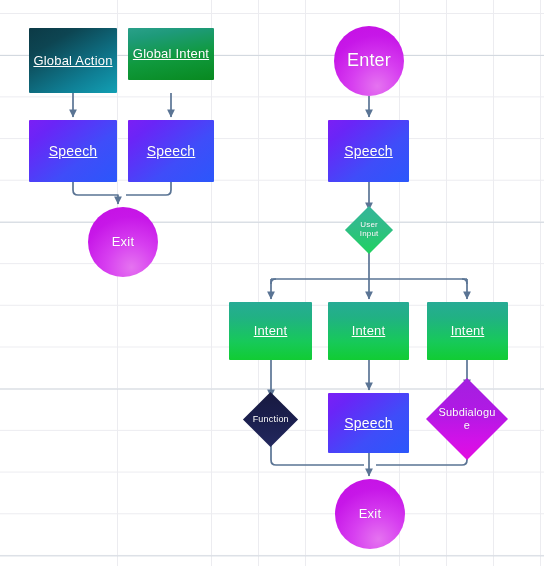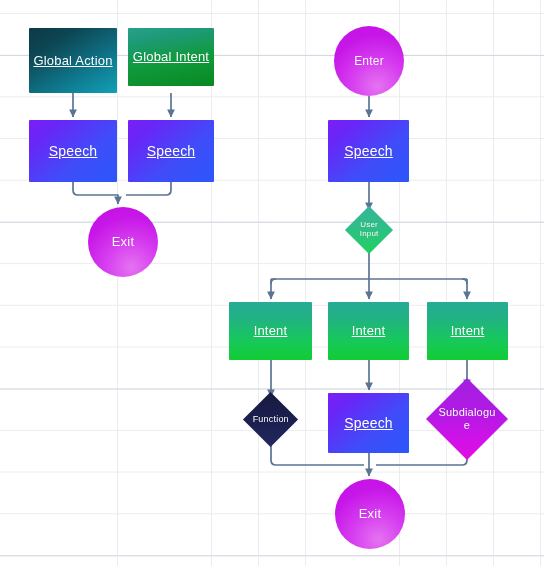--- a/index.html
+++ b/index.html
@@ -61,21 +61,21 @@
 
   
   .rect { border-radius: 1px; text-decoration: underline; }
 
   .n-global-action {
     left: 29px; top: 28px; width: 88px; height: 65px;
     background-image: linear-gradient(150deg, #0c3a46 0%, #0d4552 24%, #0f7f95 72%, #12a0b4 100%);
     font-size: 13px;
   }
   .n-global-intent {
-    left: 128px; top: 28px; width: 86px; height: 58px;
+    left: 128px; top: 28px; width: 86px; height: 52px;
     background-image: linear-gradient(170deg, #2aa08a 0%, #1e9a7a 18%, #109a3f 55%, #08891f 100%);
     font-size: 13px;
   }
   .n-speech-a {
     left: 29px; top: 120px; width: 88px; height: 62px;
     background-image: linear-gradient(140deg, #7b1ff5 0%, #6a25f7 18%, #3f4df9 62%, #2b57fb 100%);
     font-size: 14px;
   }
   .n-speech-b {
     left: 128px; top: 120px; width: 86px; height: 62px;
@@ -106,21 +106,21 @@
     left: 427px; top: 302px; width: 81px; height: 58px;
     background-image: linear-gradient(180deg, #27ab95 0%, #21b184 26%, #17c95a 68%, #11cc33 100%);
     font-size: 13px;
   }
 
   
   .circle { border-radius: 50%; }
   .n-enter {
     left: 334px; top: 26px; width: 70px; height: 70px;
     background-image: radial-gradient(circle at 62% 86%, #e573f0 0%, #d73ff0 34%, #c717e8 68%, #c40ee2 100%);
-    font-size: 12px;
+    font-size: 18px;
   }
   .n-exit-a {
     left: 88px; top: 207px; width: 70px; height: 70px;
     background-image: radial-gradient(circle at 62% 86%, #e573f0 0%, #d73ff0 34%, #c717e8 68%, #c40ee2 100%);
     font-size: 13px;
   }
   .n-exit-b {
     left: 335px; top: 479px; width: 70px; height: 70px;
     background-image: radial-gradient(circle at 62% 86%, #e573f0 0%, #d73ff0 34%, #c717e8 68%, #c40ee2 100%);
     font-size: 13px;

